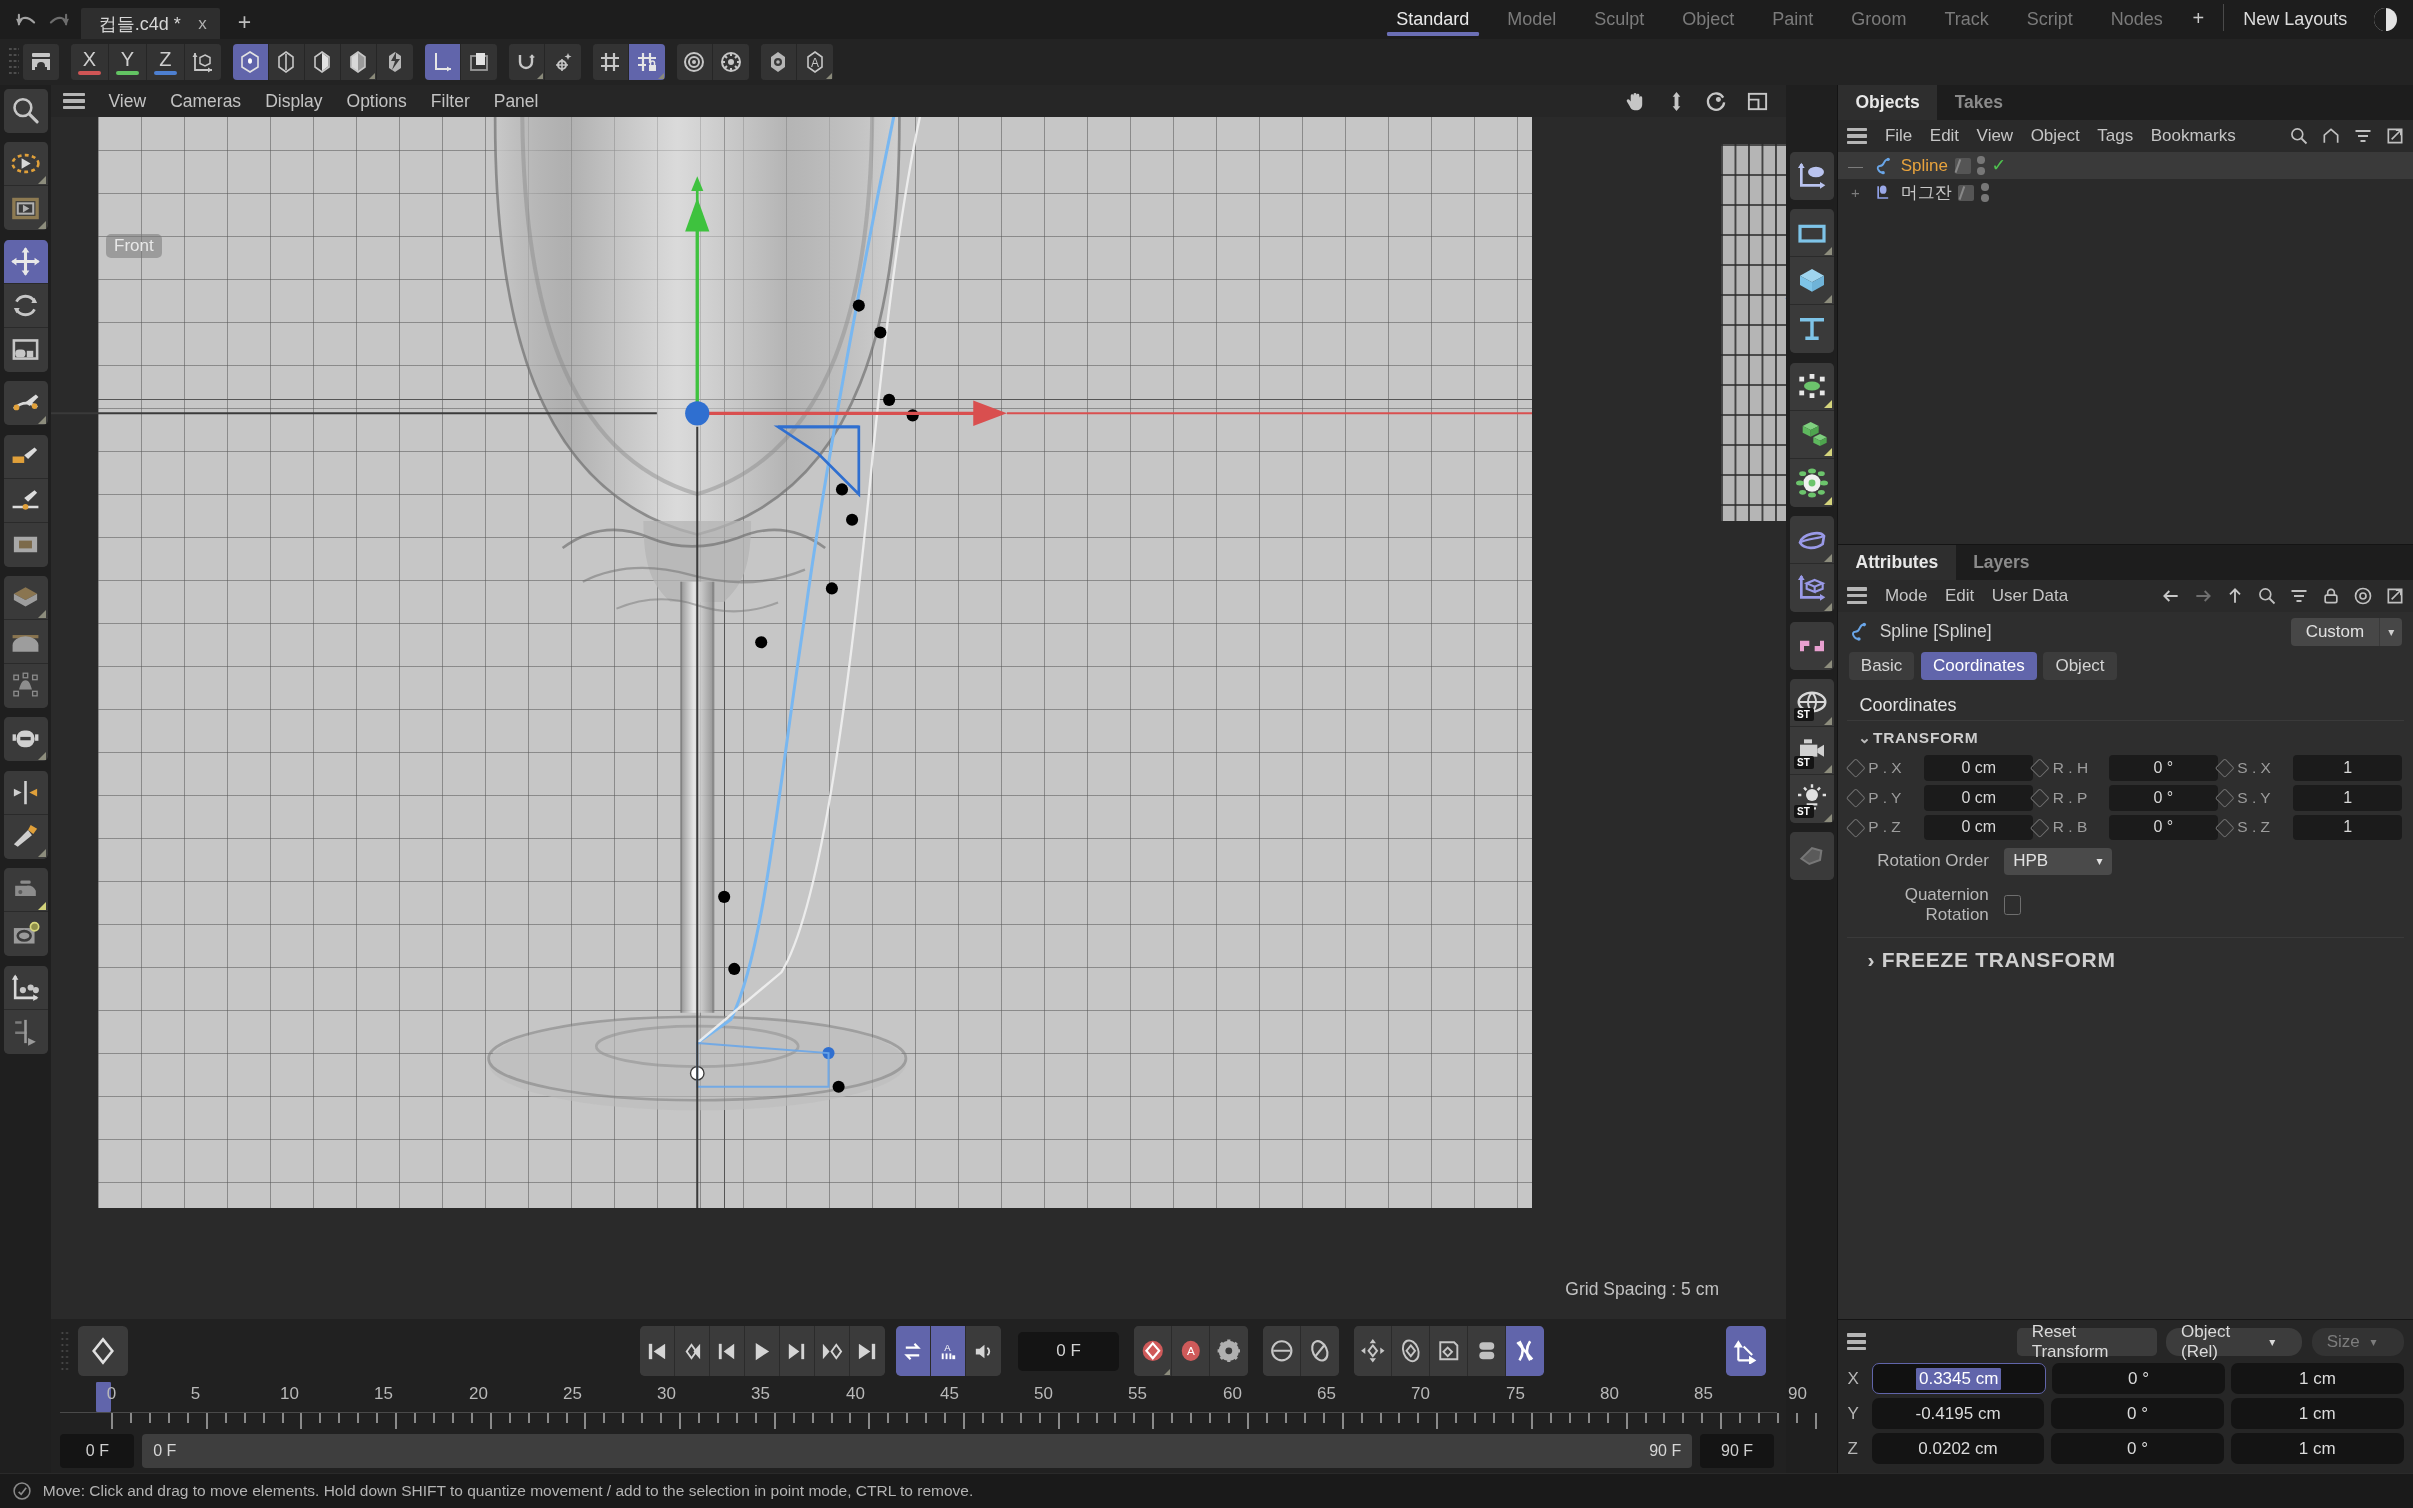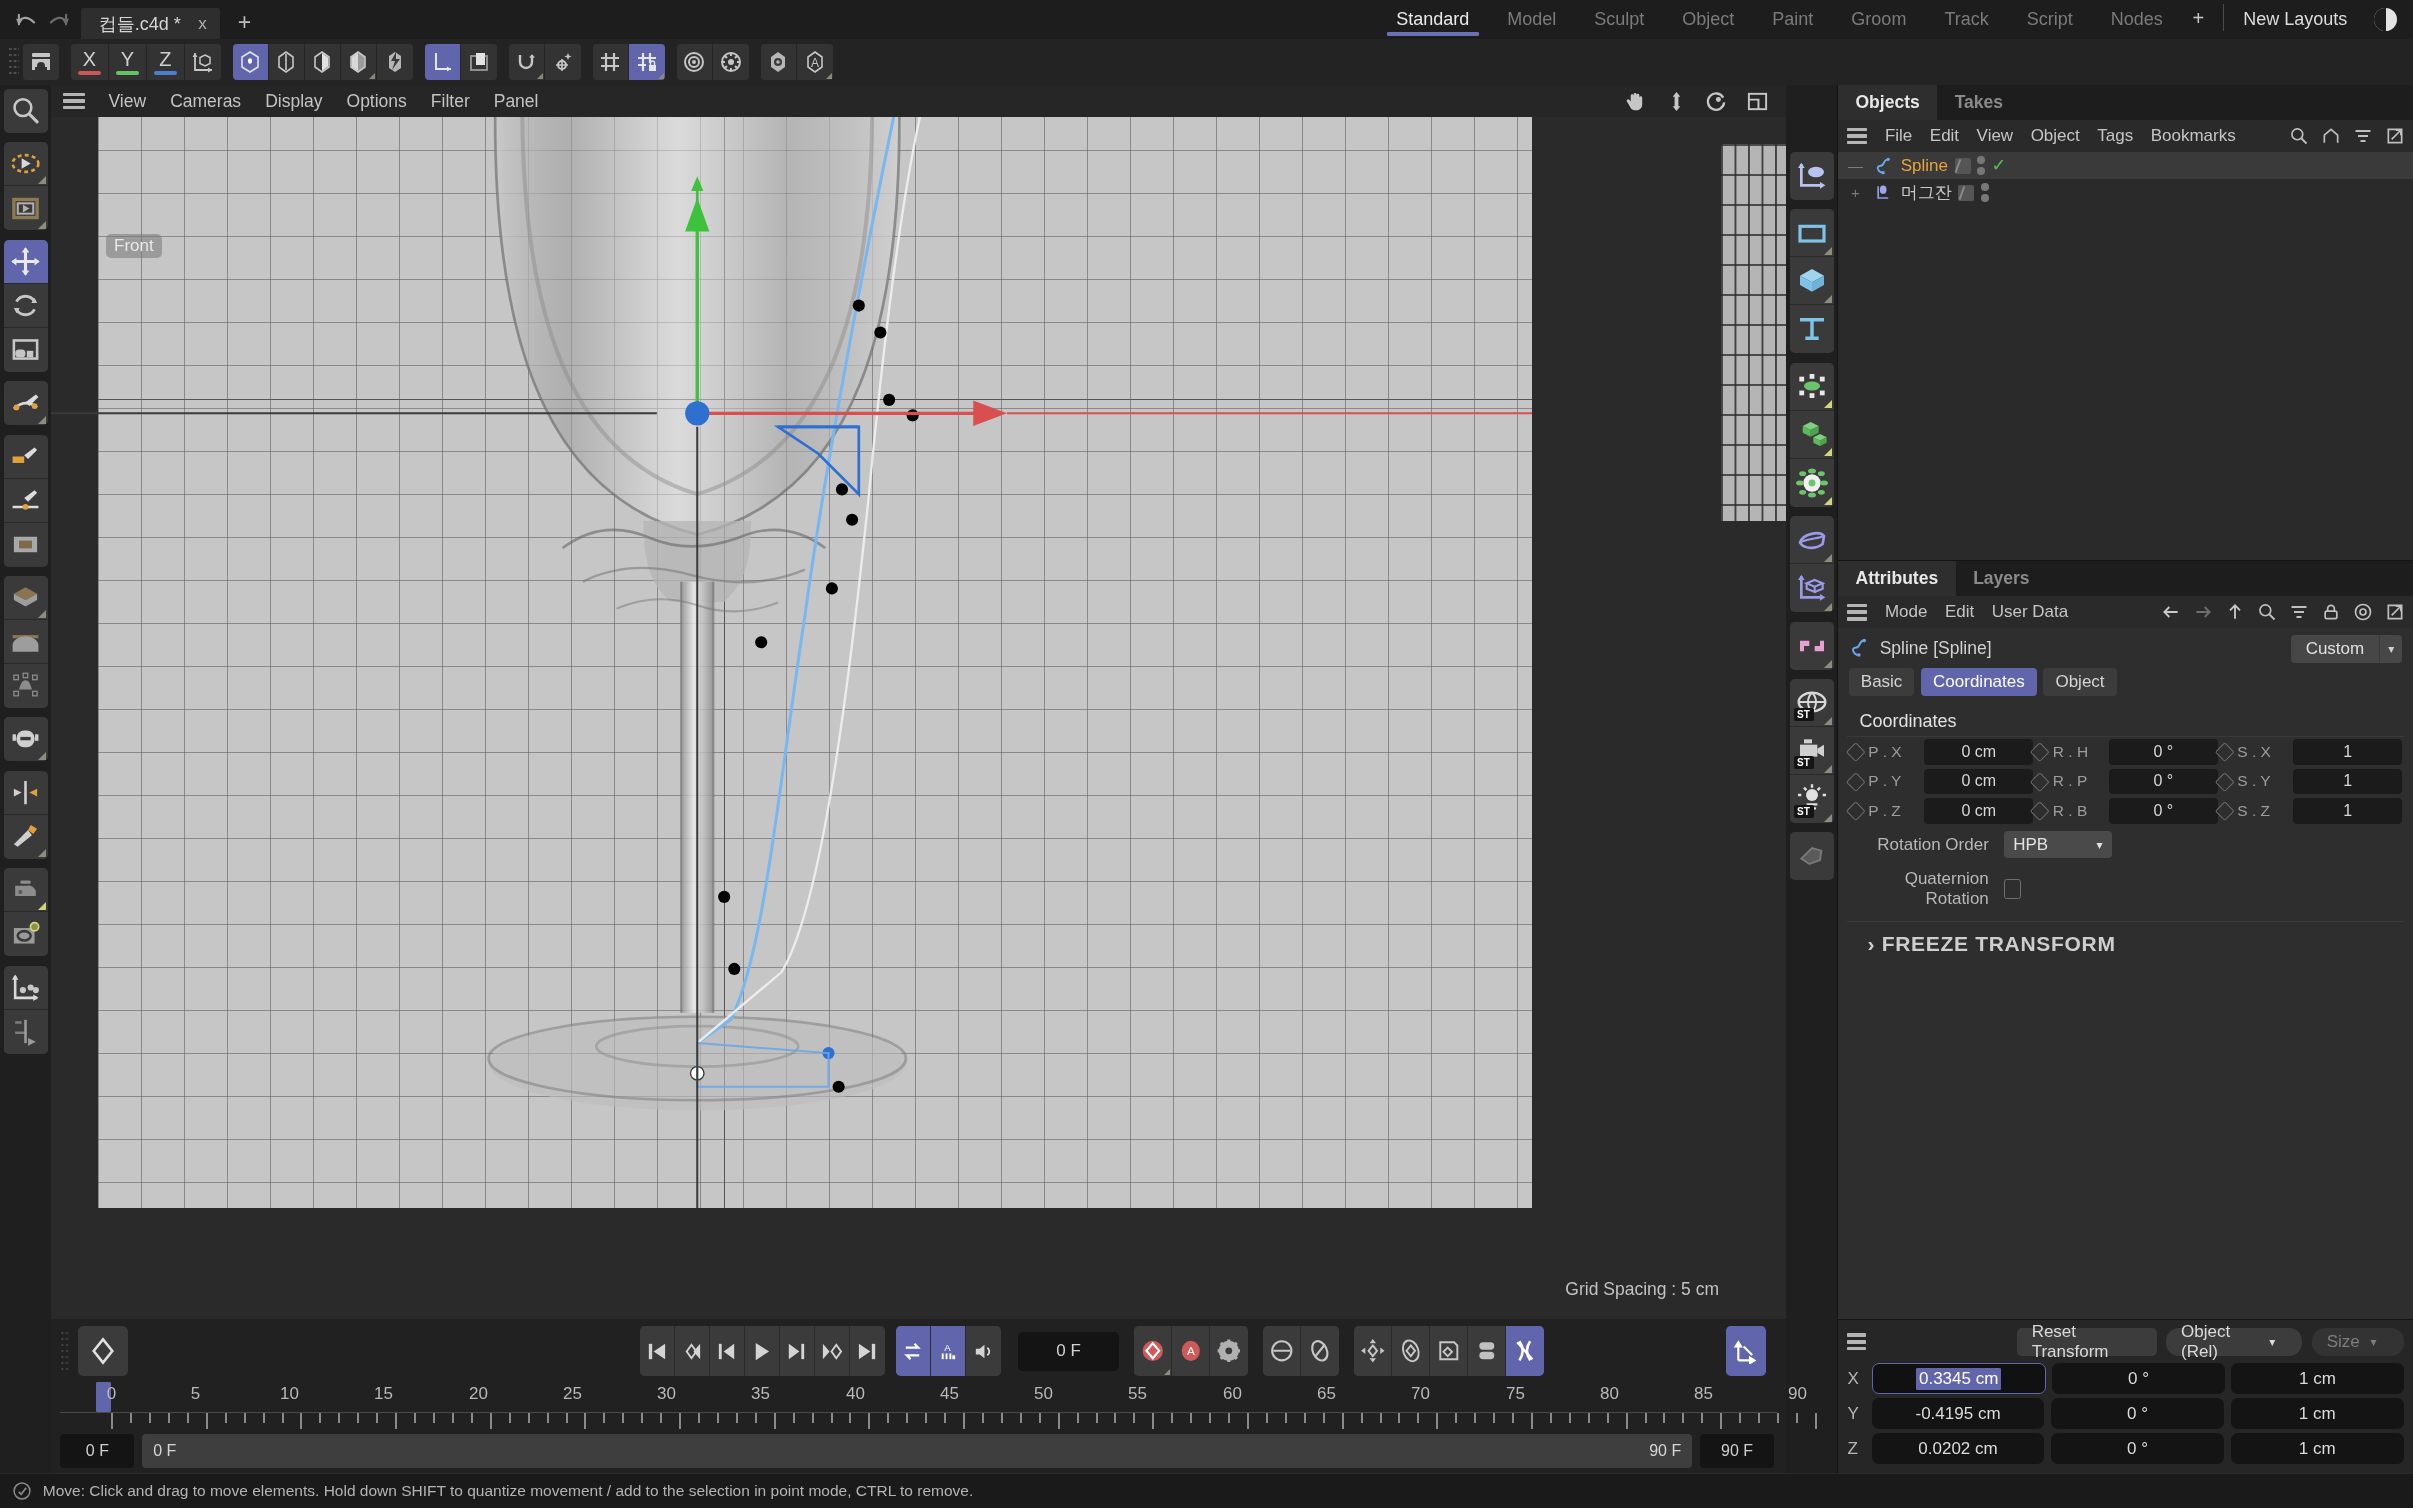--- a/index.html
+++ b/index.html
@@ -1233,20 +1233,21 @@
             <span class="v">Custom</span>
             <span class="ar">▾</span>
           </div>
         </div>
         <div class="pillrow">
           <div class="pill">Basic</div>
           <div class="pill on">Coordinates</div>
           <div class="pill">Object</div>
         </div>
         <div class="sect-title">Coordinates</div>
+        <div class="grp-title"><span class="chev">⌄</span><span>TRANSFORM</span></div>
 
         <div class="xrow">
           <div class="xcell">
             <span class="dia"></span>
             <span class="xlab">P . X</span>
             <span class="xfield">0 cm</span>
           </div>
           <div class="xcell">
             <span class="dia"></span>
             <span class="xlab">R . H</span>

